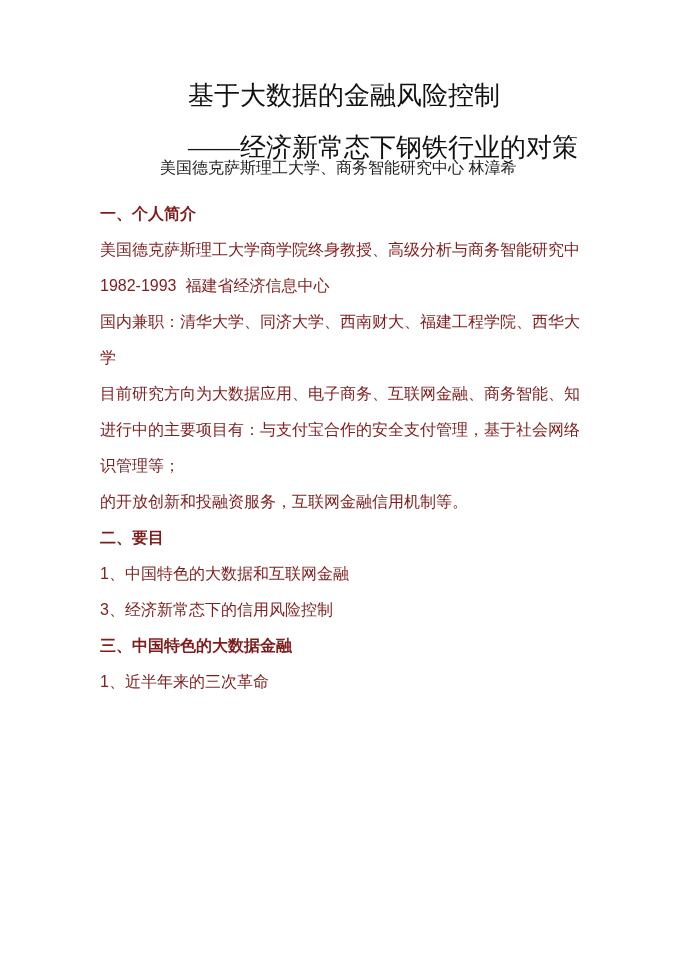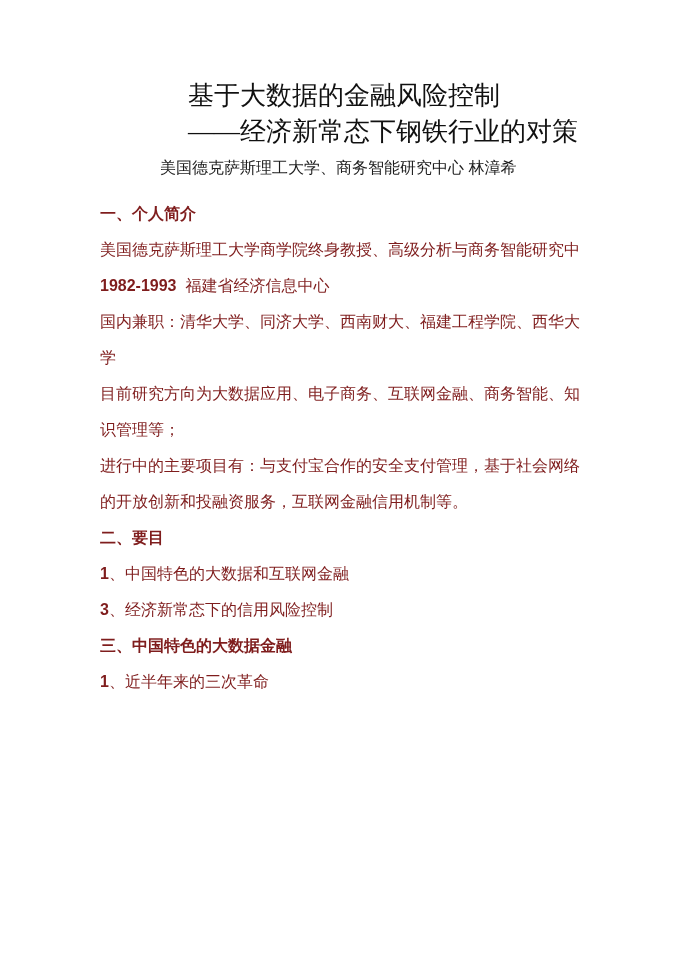--- a/index.html
+++ b/index.html
@@ -20,21 +20,21 @@
     position: absolute;
     left: 188px;
     font-family: "Liberation Serif", serif;
     font-size: 26px;
     line-height: 36px;
     font-weight: 400;
     white-space: pre;
     color: #111111;
   }
   .doc-title.t1 { top: 78px; }
-  .doc-title.t2 { top: 114px; }
+  .doc-title.t2 { top: 130px; }
   .byline {
     position: absolute;
     left: 160px;
     top: 156px;
     font-size: 16px;
     line-height: 24px;
     font-weight: 500;
     white-space: pre;
     color: #1c1c1c;
   }
@@ -45,21 +45,21 @@
     width: 490px;
   }
   .line {
     height: 36px;
     line-height: 36px;
     font-size: 16px;
     white-space: pre;
     color: #7f1d1d;
   }
   .line.heading { font-weight: 700; }
-  .num { font-weight: 700; margin-top: 24px; }
+  .num { font-weight: 400; margin-top: 24px; }
 </style>
 </head>
 <body>
 
 <div class="page">
 
   <div class="doc-title t1">基于大数据的金融风险控制</div>
   <div class="doc-title t2">——经济新常态下钢铁行业的对策</div>
 
   <div class="byline">美国德克萨斯理工大学、商务智能研究中心 林漳希</div>
@@ -68,22 +68,22 @@
 
     <div class="line heading"><span>一、个人简介</span></div>
 
     <div class="line"><span>美国德克萨斯理工大学商学院终身教授、高级分析与商务智能研究中</span></div>
 
     <div class="line"><span class="num">1982-1993</span><span>  福建省经济信息中心</span></div>
 
     <div class="line"><span>国内兼职：清华大学、同济大学、西南财大、福建工程学院、西华大</span></div>
     <div class="line"><span>学</span></div>
     <div class="line"><span>目前研究方向为大数据应用、电子商务、互联网金融、商务智能、知</span></div>
+    <div class="line"><span>进行中的主要项目有：与支付宝合作的安全支付管理，基于社会网络</span></div>
     <div class="line"><span>识管理等；</span></div>
-    <div class="line"><span>进行中的主要项目有：与支付宝合作的安全支付管理，基于社会网络</span></div>
     <div class="line"><span>的开放创新和投融资服务，互联网金融信用机制等。</span></div>
 
     <div class="line heading"><span>二、要目</span></div>
 
     <div class="line"><span class="num">1</span><span>、中国特色的大数据和互联网金融</span></div>
     <div class="line"><span class="num">3</span><span>、经济新常态下的信用风险控制</span></div>
 
     <div class="line heading"><span>三、中国特色的大数据金融</span></div>
 
     <div class="line"><span class="num">1</span><span>、近半年来的三次革命</span></div>

